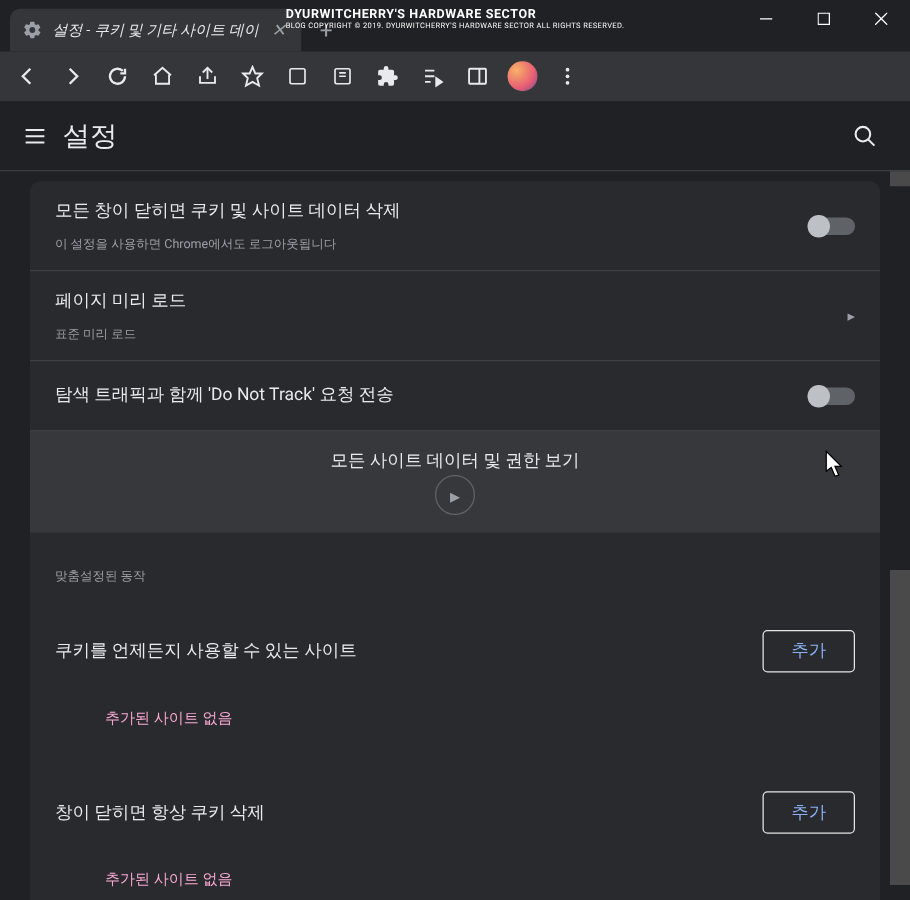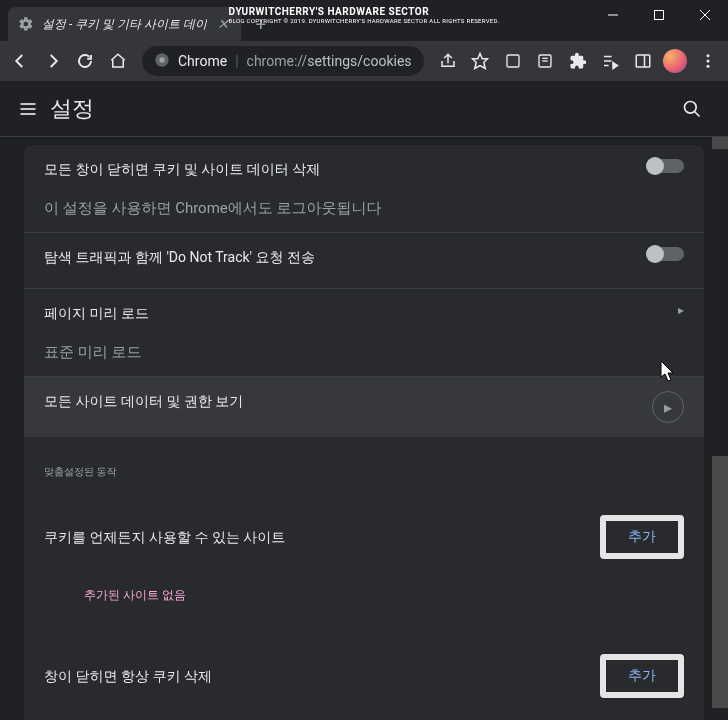--- a/index.html
+++ b/index.html
@@ -91,28 +91,29 @@
     padding-top: 8px;
   }
   .card {
     background:#292a2d;
     border-radius:8px;
     overflow:hidden;
   }
   .row {
     padding: 14px 20px;
     display:flex;
+    align-items:center;
     min-height:56px;
     border-top:1px solid #3c4043;
   }
   .row:first-child { border-top:none;}
   .row-text { flex:1; }
   .row-title { font-size:14px; color:#e8eaed; line-height:1.5;}
-  .row-sub { font-size:15px; color:#9aa0a6; margin-top:19px;}
-  .row.hover { background:#37383b;}
+  .row-sub { font-size:10px; color:#9aa0a6; margin-top:8px;}
+  .row.hover { background:#37383b;flex-direction:column;}
   .toggle {
     width:36px; height:14px; background:#5f6368; border-radius:7px; position:relative;
   }
   .toggle::after {
     content:''; position:absolute; width:18px; height:18px; background:#bdc1c6; border-radius:50%;
     top:-2px; left:-2px;
   }
   .chev { color:#9aa0a6; font-size:12px;}
   .circle-chev {
     width:32px; height:32px; border:1px solid #5f6368; border-radius:50%;
@@ -120,21 +121,21 @@
   }
   .section-label {
     font-size:10px; color:#9aa0a6; padding: 28px 20px 18px;
   }
   .site-section { padding: 4px 0 18px;}
   .site-header {
     display:flex; align-items:center; padding: 14px 20px; gap: 22px;
   }
   .site-header .row-title { flex:1; font-size:14px; color:#e8eaed;}
   .add-btn {
-    border:6px solid #e5e5e5; color:#8ab4f8; background:transparent;
+    border:1px solid #e5e5e5; color:#8ab4f8; background:transparent;
     padding:7px 22px; border-radius:4px; font-size:14px;
   }
   .site-empty {
     padding: 14px 20px 14px 60px; color:#f9a8d4; font-size:12px;
   }
   
   .vscroll-outer { position:absolute; right:0; top:137px; width:16px; height:12px; background:#4a4a4a;}
   .vscroll-inner { position:absolute; right:0; top:456px; width:16px; height:252px; background:#4a4a4a;}
   .cursor { position:absolute; left:656px; top:359px; width:20px; height:24px; pointer-events:none; z-index:100;}
 </style>
@@ -192,29 +193,20 @@
         <path d="M20 12a8 8 0 1 1-2.34-5.66"></path>
         <polyline points="20 4 20 9 15 9"></polyline>
       </svg>
     </div>
   <div class="tb-btn">
       <svg width="18" height="18" viewBox="0 0 24 24" fill="none" stroke="currentColor" stroke-width="2">
         <path d="M3 11l9-8 9 8"></path>
         <path d="M5 10v10h14V10"></path>
       </svg>
     </div>
-  <div class="omnibox">
-    <span><svg width="16" height="16" viewBox="0 0 24 24">
-          <circle cx="12" cy="12" r="10" fill="#5f6368"></circle>
-          <circle cx="12" cy="12" r="4" fill="#9aa0a6"></circle>
-        </svg></span>
-    <span class="omni-chrome">Chrome</span>
-    <span style="color:#5f6368"> | </span>
-    <span class="omni-path"><span>chrome://</span><span style="color:#bdc1c6">settings/cookies</span></span>
-  </div>
   <div class="tb-btn">
       <svg width="18" height="18" viewBox="0 0 24 24" fill="none" stroke="currentColor" stroke-width="2">
         <path d="M4 12v7h16v-7"></path>
         <path d="M12 3v12"></path>
         <polyline points="7 8 12 3 17 8"></polyline>
       </svg>
     </div>
   <div class="tb-btn">
       <svg width="18" height="18" viewBox="0 0 24 24" fill="none" stroke="currentColor" stroke-width="2">
         <polygon points="12 2 15 9 22 9 17 14 19 22 12 18 5 22 7 14 2 9 9 9"></polygon>
@@ -287,31 +279,31 @@
       <div class="row">
         <div class="row-text">
           <div class="row-title">모든 창이 닫히면 쿠키 및 사이트 데이터 삭제</div>
           <div class="row-sub">이 설정을 사용하면 Chrome에서도 로그아웃됩니다</div>
         </div>
         <div class="toggle"></div>
       </div>
 
       <div class="row">
         <div class="row-text">
-          <div class="row-title">탐색 트래픽과 함께 'Do Not Track' 요청 전송</div>
-        </div>
-        <div class="toggle"></div>
+          <div class="row-title">페이지 미리 로드</div>
+          <div class="row-sub">표준 미리 로드</div>
+        </div>
+        <span class="chev">▸</span>
       </div>
 
       <div class="row">
         <div class="row-text">
-          <div class="row-title">페이지 미리 로드</div>
-          <div class="row-sub">표준 미리 로드</div>
-        </div>
-        <span class="chev">▸</span>
+          <div class="row-title">탐색 트래픽과 함께 'Do Not Track' 요청 전송</div>
+        </div>
+        <div class="toggle"></div>
       </div>
 
       <div class="row hover">
         <div class="row-text">
           <div class="row-title">모든 사이트 데이터 및 권한 보기</div>
         </div>
         <div class="circle-chev">▸</div>
       </div>
 
       <div class="section-label">맞춤설정된 동작</div>

